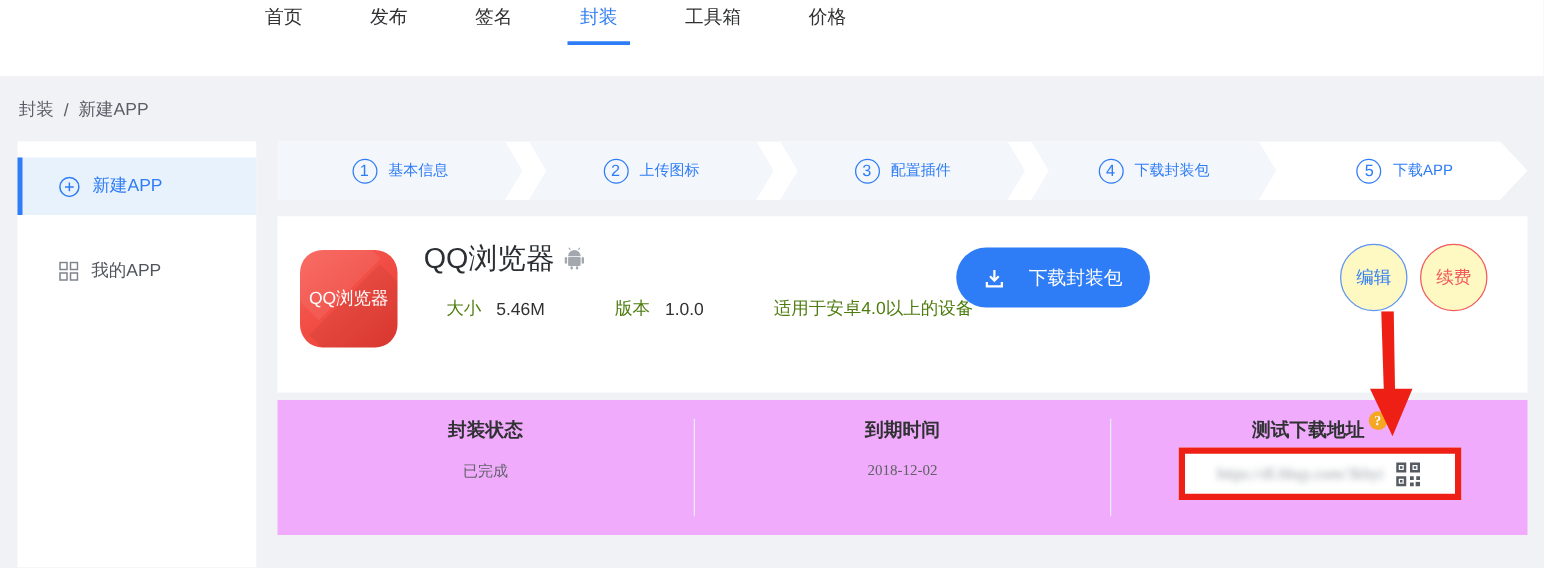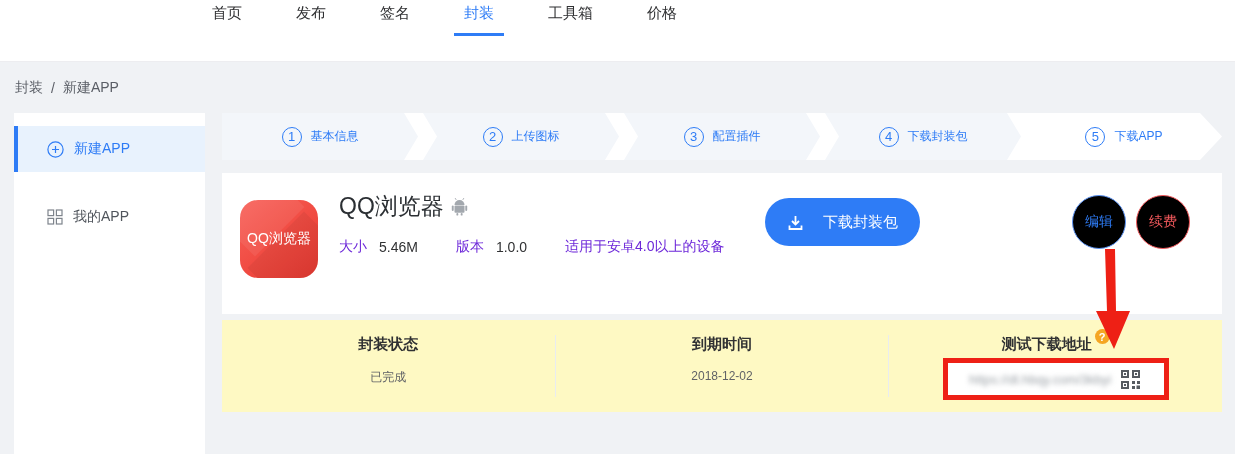--- a/index.html
+++ b/index.html
@@ -53,36 +53,36 @@
               display:flex; align-items:center; justify-content:center; overflow:hidden; }
   .app-icon::before { content:""; position:absolute; left:-20px; top:-28px; width:70px; height:70px;
               background:rgba(255,255,255,.07); transform:rotate(45deg); }
   .app-icon::after { content:""; position:absolute; right:-26px; bottom:-30px; width:80px; height:80px;
               background:rgba(0,0,0,.05); transform:rotate(45deg); }
   .app-icon span { color:#fff; font-size:14px; z-index:1; }
   .app-info { position:absolute; left:117px; top:18px; }
   .app-title-row { display:flex; align-items:center; gap:7px; }
   .app-title { font-size:23px; color:#2b2f33; }
   .meta-row { margin-top:16px; display:flex; align-items:center; font-size:14px; color:#4d5156; }
-  .meta-row .lbl { color:#6d28d9; }
+  .meta-row .lbl { color:#4d7c0f;margin-left:18px; }
   .meta-row .val { margin-left:12px; color:#303133; }
   .meta-gap { width:38px; }
   .sig-row { margin-top:11px; display:flex; align-items:center; font-size:14px; color:#606266; gap:14px; }
   .redacted { filter:blur(2.5px); color:#8a8f96; user-select:none; }
 
   .download-btn { position:absolute; right:302px; top:25px; height:48px; min-width:141px;
       background:var(--accent-blue); border:none; border-radius:26px; color:#fff; font-size:15px;
       display:flex; align-items:center; justify-content:center; gap:19px; padding:0 22px; cursor:pointer; }
   .circle-btn { position:absolute; top:22px; width:54px; height:54px; border-radius:50%;
-      background:#000000; display:flex; align-items:center; justify-content:center; font-size:14px; cursor:pointer; }
+      background:#fef9c3; display:flex; align-items:center; justify-content:center; font-size:14px; cursor:pointer; }
   .edit-btn  { right:96px; border:1px solid #5d93f2; color:var(--accent-blue); }
   .renew-btn { right:32px; border:1px solid var(--accent-red); color:var(--accent-red); }
 
   
-  .status-card { margin-top:6px; background:#fef9c3; height:92px; display:flex; padding:15px 0; }
+  .status-card { margin-top:6px; background:#f0abfc; height:108px; display:flex; padding:15px 0;font-family:Liberation Serif, serif; }
   .status-col { flex:1; text-align:center; }
   .status-col + .status-col { border-left:1px solid #e9ecf0; }
   .col-header { font-size:15px; font-weight:bold; color:#303133; display:inline-flex; align-items:flex-start; gap:3px; }
   .col-value { margin-top:15px; font-size:12px; color:#606266; }
   .help-badge { width:15px; height:15px; border-radius:50%; background:var(--gold); color:#fff;
       font-size:11px; font-weight:bold; display:inline-flex; align-items:center; justify-content:center;
       margin-top:-6px; cursor:pointer; }
   .dl-box { display:flex; align-items:center; justify-content:center; gap:8px; width:226px; height:42px;
       margin:4px auto 0; border:5px solid var(--highlight-red); background:#fff; }
   .dl-url { font-size:13px; color:#9aa0a6; filter:blur(2.5px); user-select:none; }

